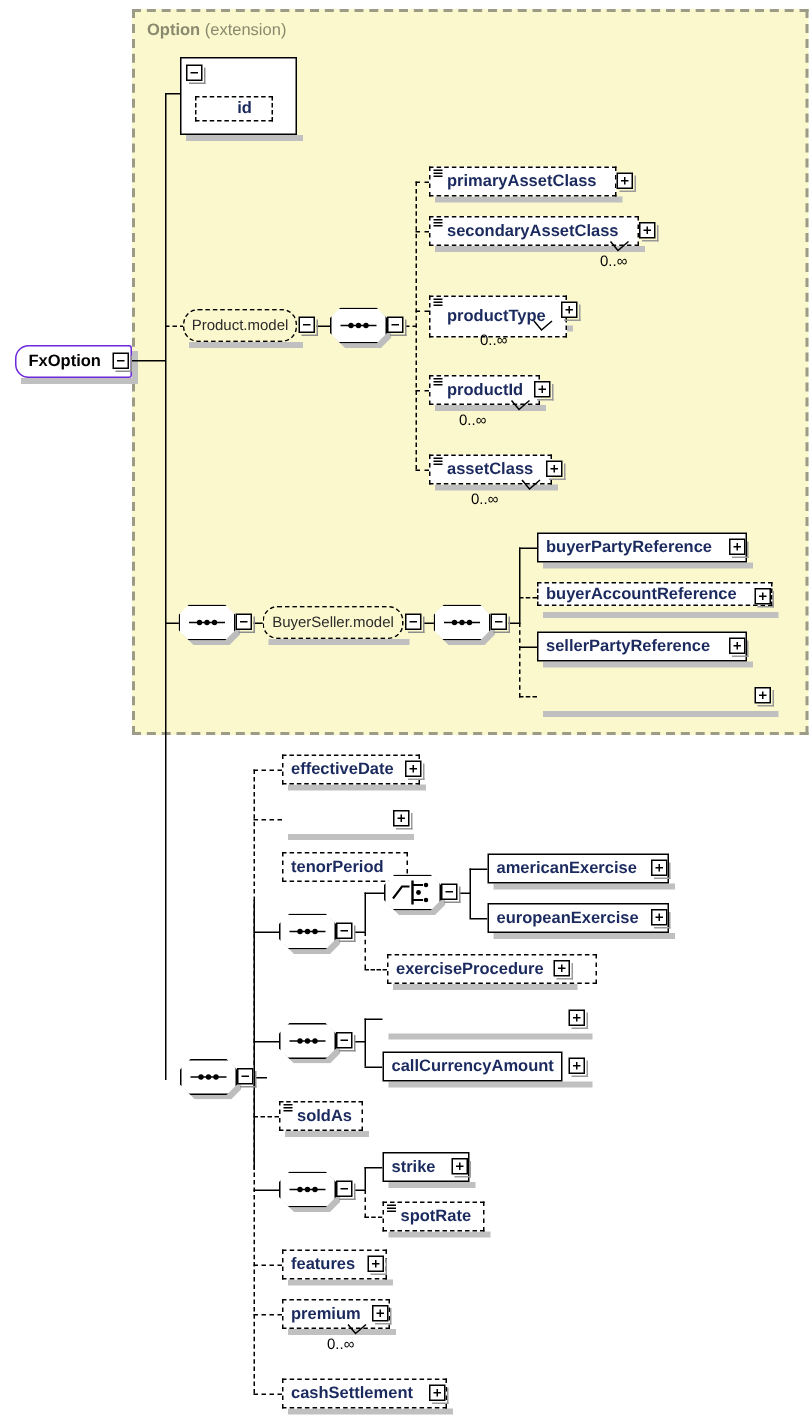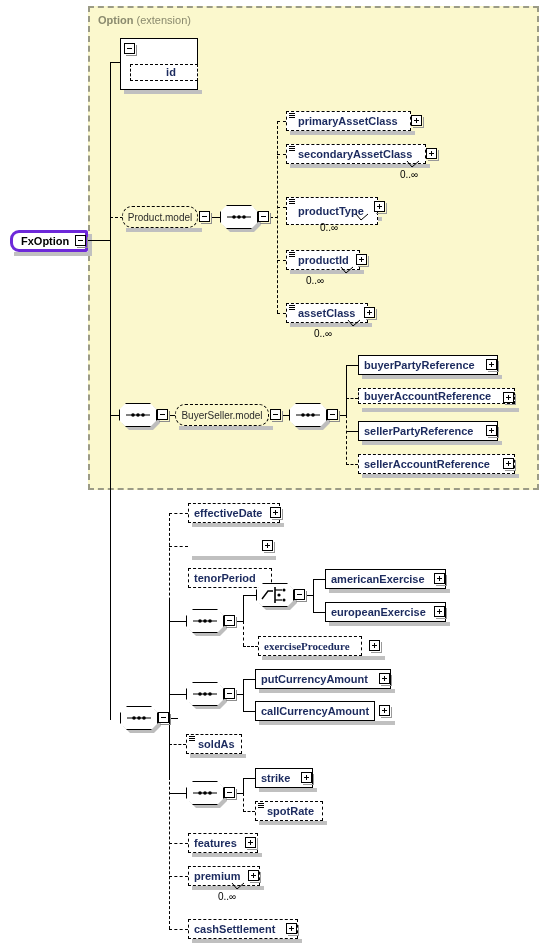--- a/index.html
+++ b/index.html
@@ -72,21 +72,21 @@
 
   
   .stype{position:absolute;width:6px;height:6px;z-index:8;}
   .stype i{position:absolute;left:0;height:1px;background:#000;}
   .stype i:nth-child(1){top:0px;width:6px;}
   .stype i:nth-child(2){top:2px;width:6px;}
   .stype i:nth-child(3){top:4px;width:6px;}
 
   
   .root{
-    position:absolute;background:#fff;border:3px solid #6d28d9;
+    position:absolute;background:#fff;border:1px solid #6d28d9;
     border-radius:9px 2px 2px 9px;
     box-sizing:border-box;display:flex;align-items:center;
     font-size:11px;font-weight:bold;color:#000;
     z-index:5;
   }
   .root .lbl{padding-left:8px;}
 
   
   .mgroup{
     position:absolute;background:#fbf8cd;border:1px dashed #000;
@@ -166,21 +166,21 @@
   </div>
   <div class="minus" style="left:124px;top:43px;">
     <span class="sh"></span>
       <span class="sh2"></span>
   </div>
   <div class="attr-label" style="left:139px;top:42px;">attributes</div>
 
   <div class="ln h" style="left:188px;top:38px;width:10px;"></div>
 
   <div class="shadow" style="left:134px;top:80px;width:52px;height:4px;"></div>
-  <div class="node opt" style="left:130px;top:64px;width:68px;height:17px;justify-content:center;padding-left:13px;">
+  <div class="node opt" style="left:130px;top:64px;width:52px;height:17px;justify-content:center;padding-left:13px;">
     <span class="lbl">id</span>
   </div>
 
   <div class="ln h" style="left:110px;top:62px;width:10px;"></div>
 
   <div class="dln h" style="left:110px;top:217px;width:13px;"></div>
   <div class="mgroup" style="left:122px;top:206px;width:76px;height:22px;">
     <span>Product.model</span>
   </div>
   <div class="shadow" style="left:126px;top:228px;width:76px;height:4px;"></div>
@@ -372,23 +372,20 @@
   <div class="shadow" style="left:362px;top:441px;width:140px;height:4px;"></div>
   <div class="node" style="left:358px;top:421px;width:140px;height:20px;">
     <span class="lbl">sellerPartyReference</span>
   </div>
   <div class="plus" style="left:486px;top:425px;">
     <span class="sh"></span>
       <span class="sh2"></span>
   </div>
 
   <div class="shadow" style="left:362px;top:474px;width:157px;height:4px;"></div>
-  <div class="node opt" style="left:358px;top:454px;width:157px;height:20px;">
-    <span class="lbl">sellerAccountReference</span>
-  </div>
   <div class="plus" style="left:503px;top:458px;">
     <span class="sh"></span>
       <span class="sh2"></span>
   </div>
 
   <div class="comp" style="left:120px;top:706px;">
     <div class="octsh"></div>
     <div class="oct"></div>
     <svg width="38" height="24" viewBox="0 0 38 24" aria-hidden="true">
       <line x1="7" y1="12" x2="31" y2="12" stroke="#000" stroke-width="1"></line>
@@ -481,21 +478,21 @@
   <div class="node" style="left:325px;top:602px;width:121px;height:20px;">
     <span class="lbl">europeanExercise</span>
   </div>
   <div class="plus" style="left:434px;top:606px;">
     <span class="sh"></span>
       <span class="sh2"></span>
   </div>
 
   <div class="dln h" style="left:243px;top:646px;width:15px;"></div>
   <div class="shadow" style="left:262px;top:656px;width:123px;height:4px;"></div>
-  <div class="node opt" style="left:258px;top:636px;width:104px;height:20px;font-family:Liberation Serif, serif;">
+  <div class="node opt" style="left:258px;top:636px;width:140px;height:20px;">
     <span class="lbl">exerciseProcedure</span>
   </div>
   <div class="plus" style="left:369px;top:640px;">
     <span class="sh"></span>
       <span class="sh2"></span>
   </div>
 
   <div class="ln h" style="left:169px;top:694px;width:18px;"></div>
   <div class="comp" style="left:186px;top:682px;">
     <div class="octsh"></div>
@@ -510,23 +507,20 @@
   <div class="minus" style="left:224px;top:688px;">
     <span class="sh"></span>
       <span class="sh2"></span>
   </div>
   <div class="ln h" style="left:236px;top:694px;width:8px;"></div>
   <div class="ln v" style="left:243px;top:679px;height:32px;"></div>
   <div class="ln h" style="left:243px;top:679px;width:12px;"></div>
   <div class="ln h" style="left:243px;top:711px;width:12px;"></div>
 
   <div class="shadow" style="left:259px;top:689px;width:136px;height:4px;"></div>
-  <div class="node" style="left:255px;top:669px;width:136px;height:20px;">
-    <span class="lbl">putCurrencyAmount</span>
-  </div>
   <div class="plus" style="left:379px;top:673px;">
     <span class="sh"></span>
       <span class="sh2"></span>
   </div>
 
   <div class="shadow" style="left:259px;top:721px;width:136px;height:4px;"></div>
   <div class="node" style="left:255px;top:701px;width:120px;height:20px;">
     <span class="lbl">callCurrencyAmount</span>
   </div>
   <div class="plus" style="left:379px;top:705px;">

